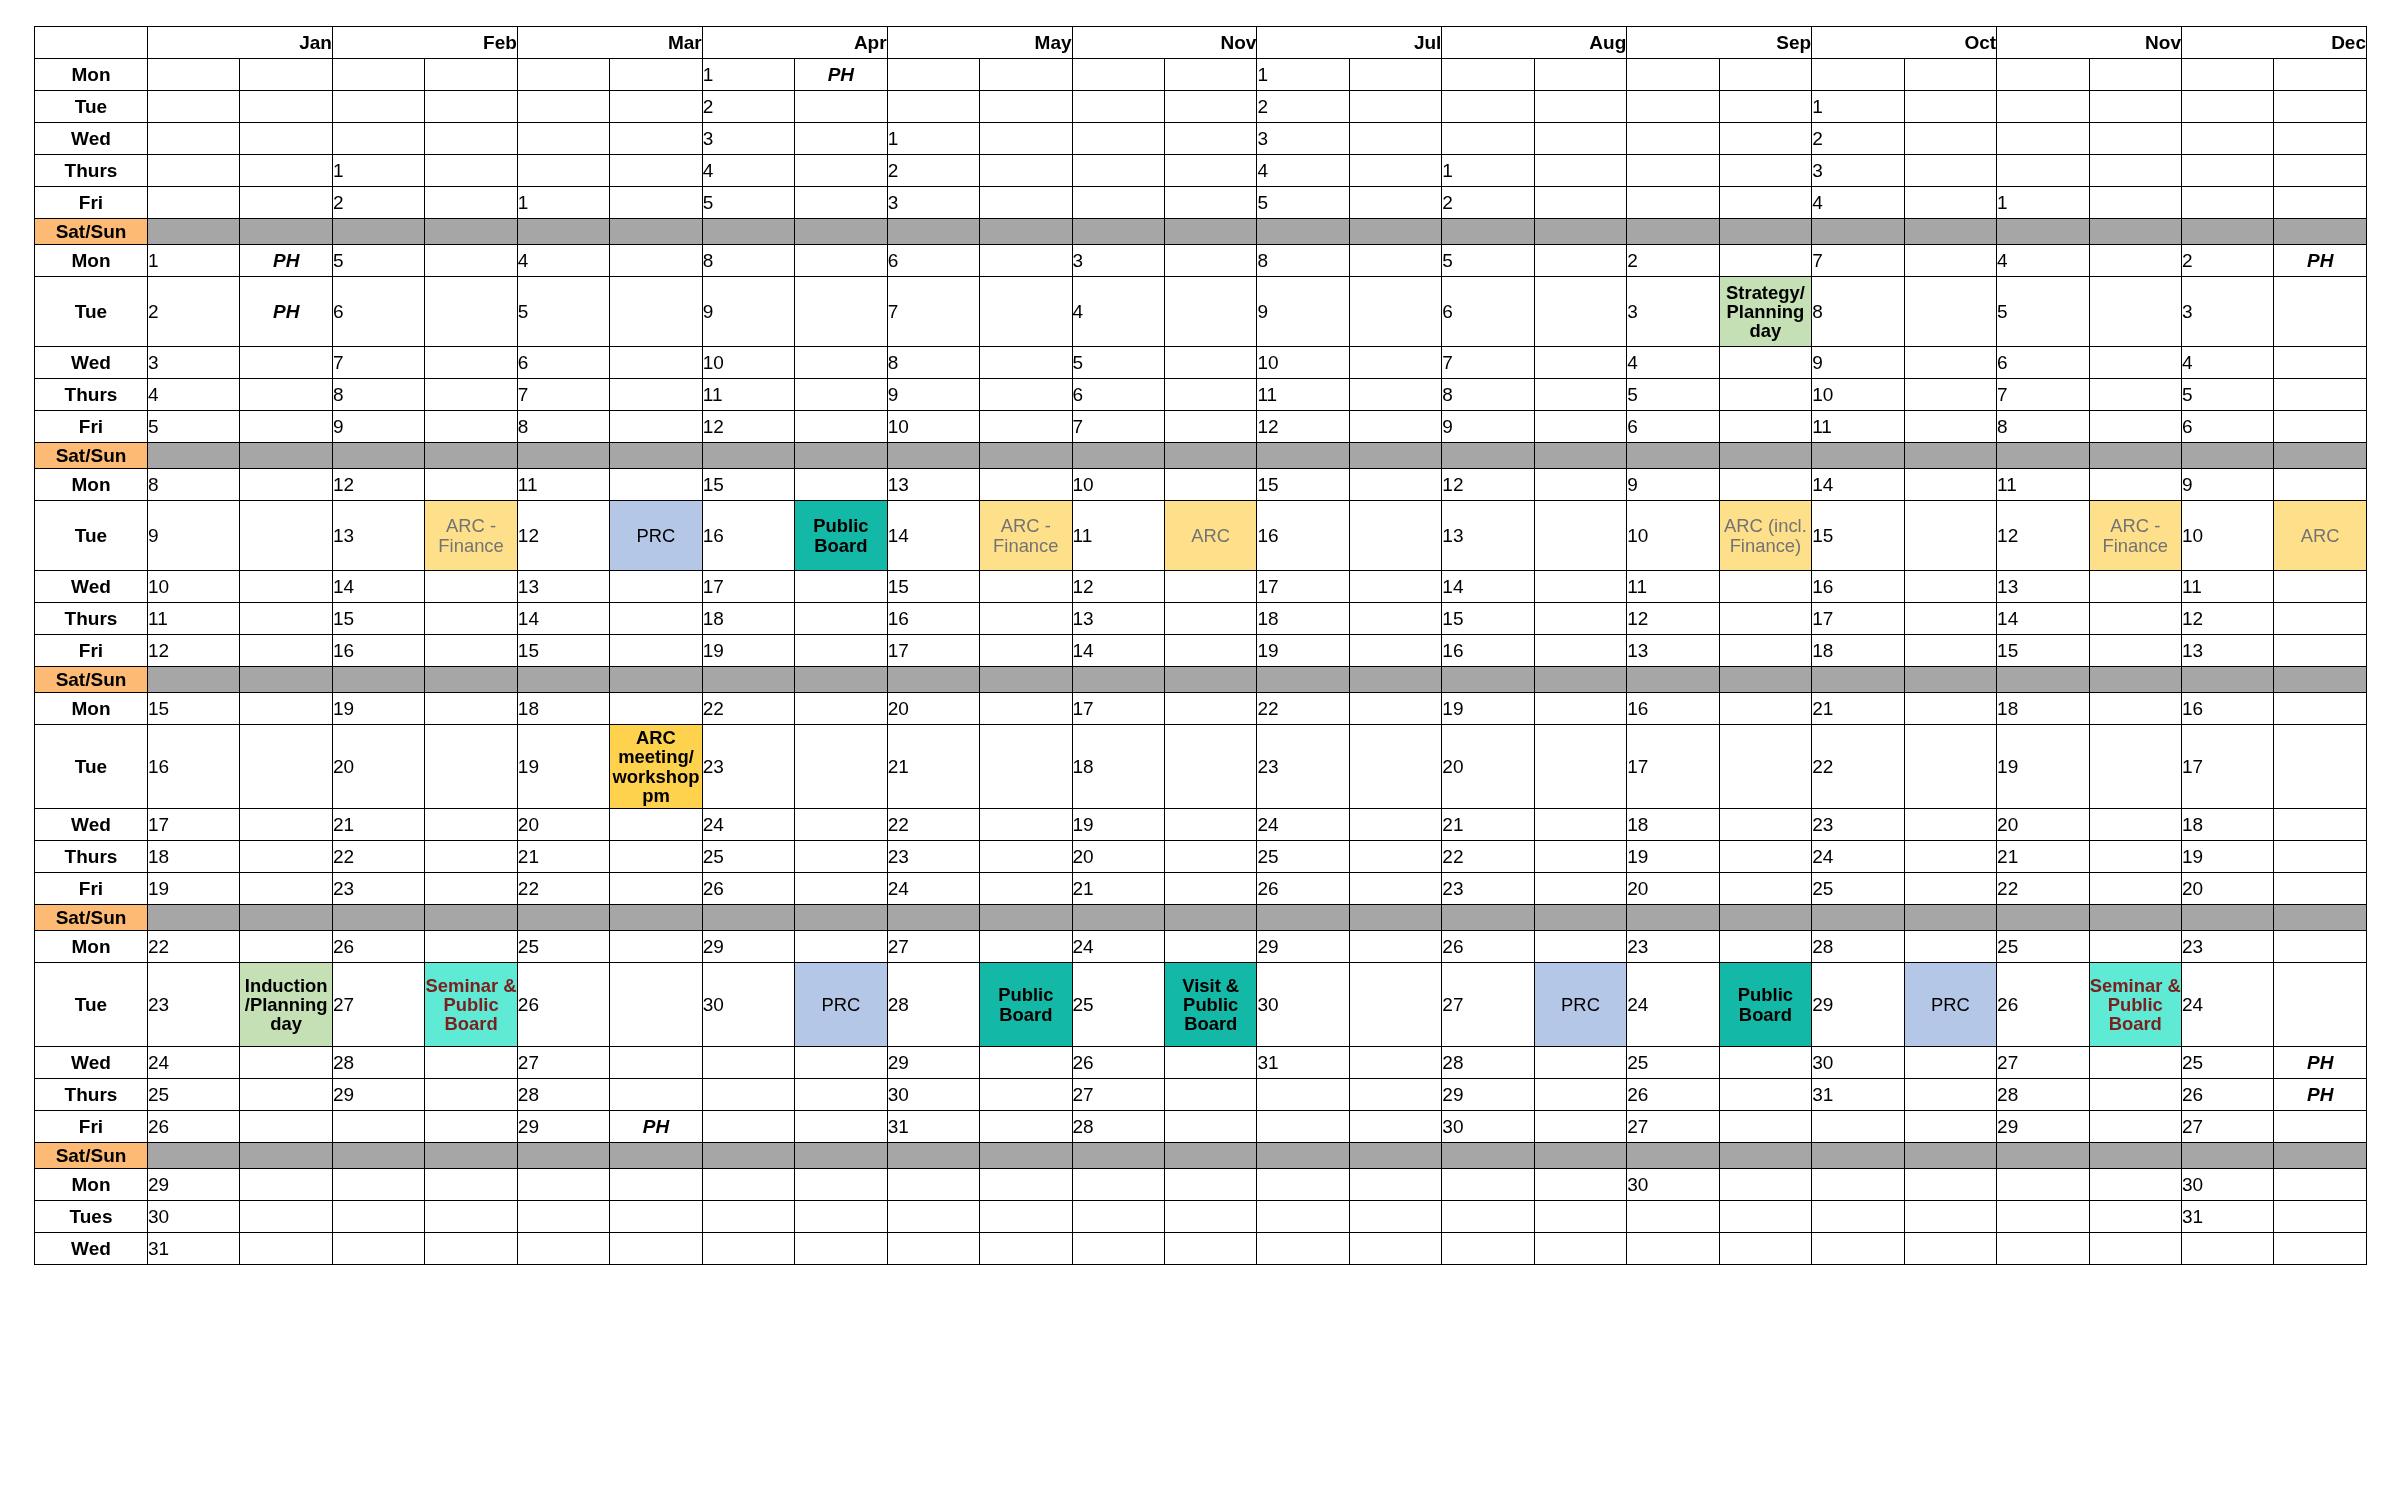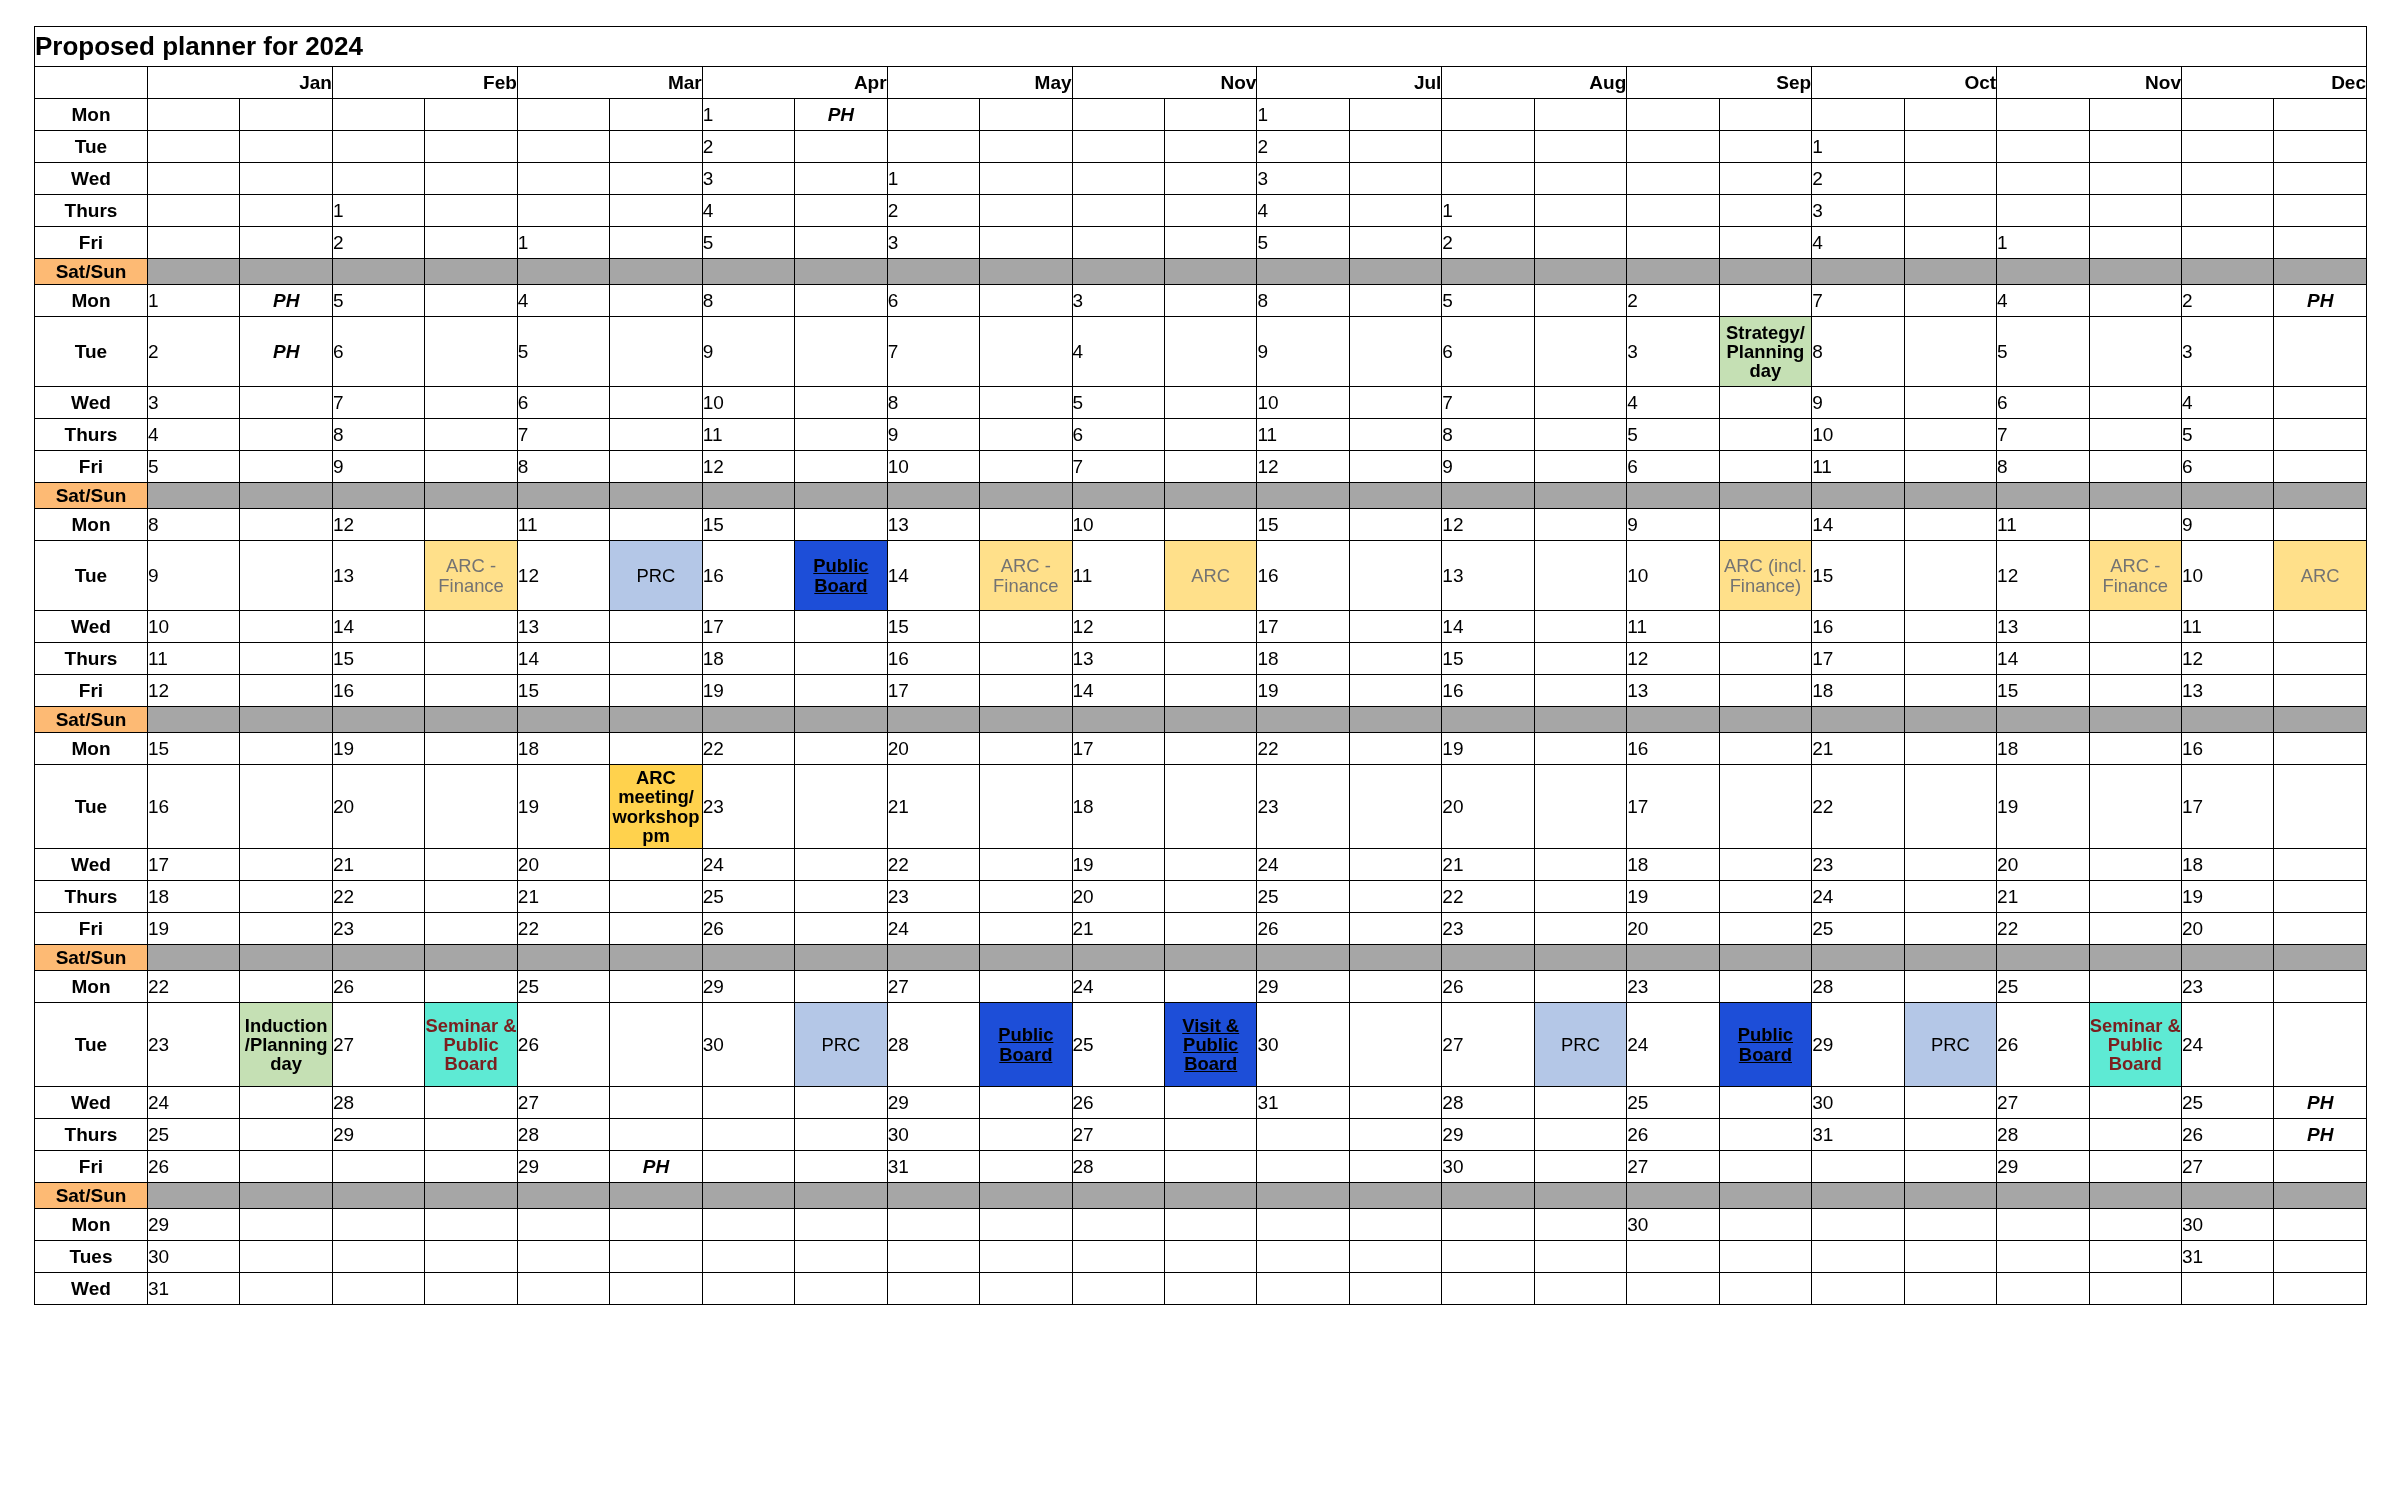--- a/index.html
+++ b/index.html
@@ -86,41 +86,38 @@
     height: 26px;
   }
   tr.weekend td.daylabel {
     background: #fdba74;
   }
   
   .e-green { background: #c5e0b4; font-weight: bold; color: #000; }
   .e-yellow { background: #ffe08a; color: #737373; }
   .e-yellow-b { background: #ffd24d; font-weight: bold; color: #000; }
   .e-blue { background: #b4c7e7; color: #000; }
-  .e-red { background: #1d4ed8; font-weight: bold; color: #000; text-decoration: underline; }
+  .e-red { background: #14b8a6; font-weight: bold; color: #000; }
   .e-red-dark { background: #5eead4; font-weight: bold; color: #7b1f1f; }
   tr.tall td { height: 70px; }
   tr.tall2 td { height: 84px; }
   tr.std td { height: 32px; }
   .split-left { border-right: 1.5px solid #000 !important; }
 </style>
 </head>
 <body>
 
 <div id="page">
   <table class="planner">
     <colgroup>
       <col style="width:113px">
       <col span="24">
     </colgroup>
     <tbody id="planner-body">
         <tr>
-          <td class="title-cell" colspan="25">Proposed planner for 2024</td>
-        </tr>
-        <tr>
           <td class="daylabel-head month-head"></td>
           <td class="month-head" colspan="2">Jan</td>
           <td class="month-head" colspan="2">Feb</td>
           <td class="month-head" colspan="2">Mar</td>
           <td class="month-head" colspan="2">Apr</td>
           <td class="month-head" colspan="2">May</td>
           <td class="month-head" colspan="2">Nov</td>
           <td class="month-head" colspan="2">Jul</td>
           <td class="month-head" colspan="2">Aug</td>
           <td class="month-head" colspan="2">Sep</td>

